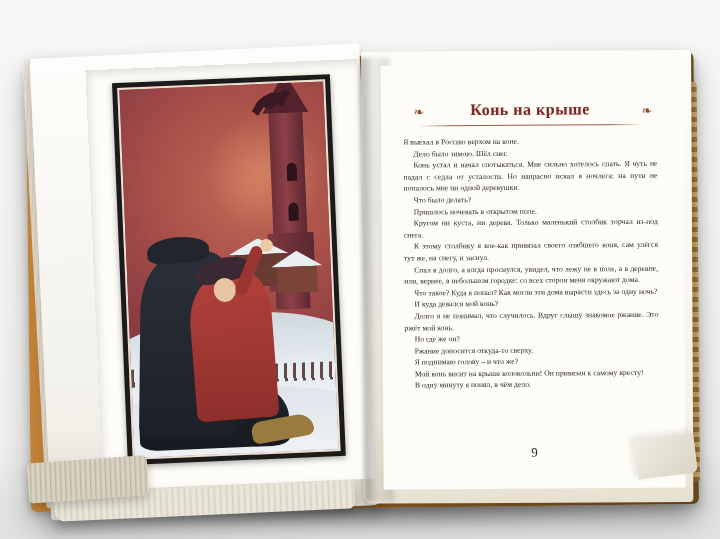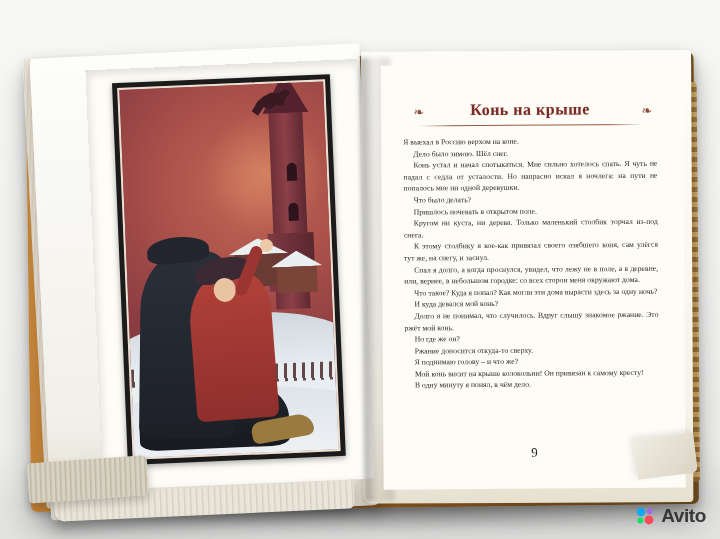--- a/index.html
+++ b/index.html
@@ -561,24 +561,13 @@
           <p>В одну минуту я понял, в чём дело.</p>
         </div>
       <div class="folio">9</div>
     </div>
 
     <div class="fore-edge"></div>
     <div class="corner-curl"></div>
     <div class="book-edge-bl"></div>
   </div>
 
-  <div class="watermark">
-    <span class="wm-logo">
-      <svg width="20" height="20" viewBox="0 0 20 20" aria-hidden="true">
-        <circle cx="6" cy="6" r="4.2" fill="#00aaff"></circle>
-        <circle cx="14.5" cy="5.2" r="3" fill="#a169f7"></circle>
-        <circle cx="5.4" cy="14.6" r="3" fill="#04e061"></circle>
-        <circle cx="14" cy="14" r="4.4" fill="#ff4053"></circle>
-      </svg>
-    </span>
-    <span class="wm-text">Avito</span>
-  </div>
 </div>
 
 </body></html>

